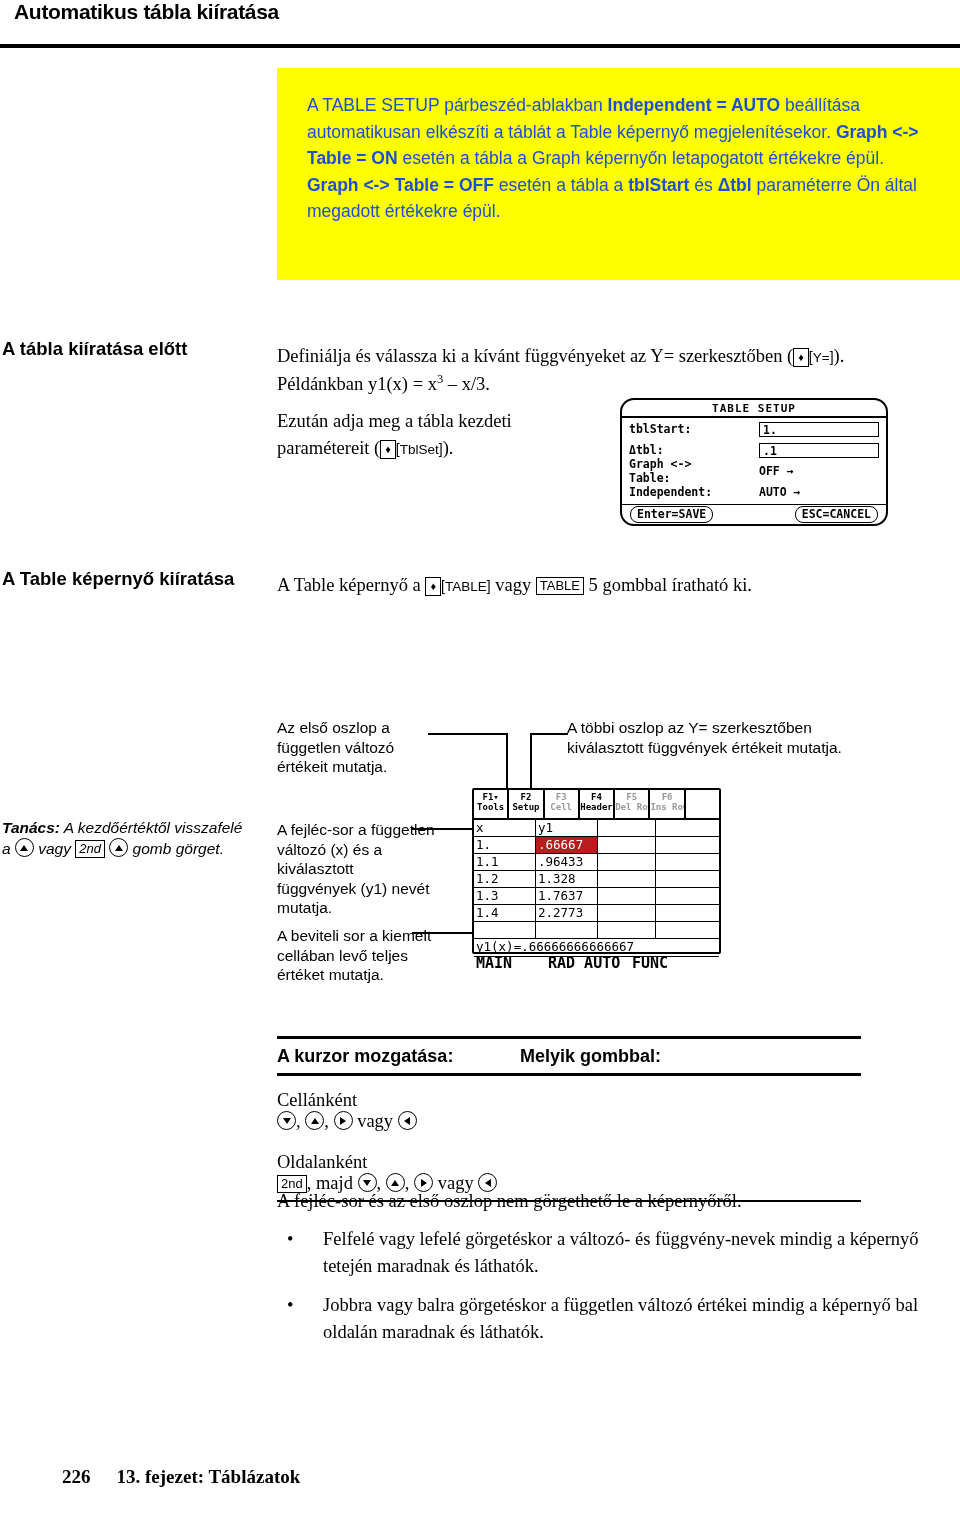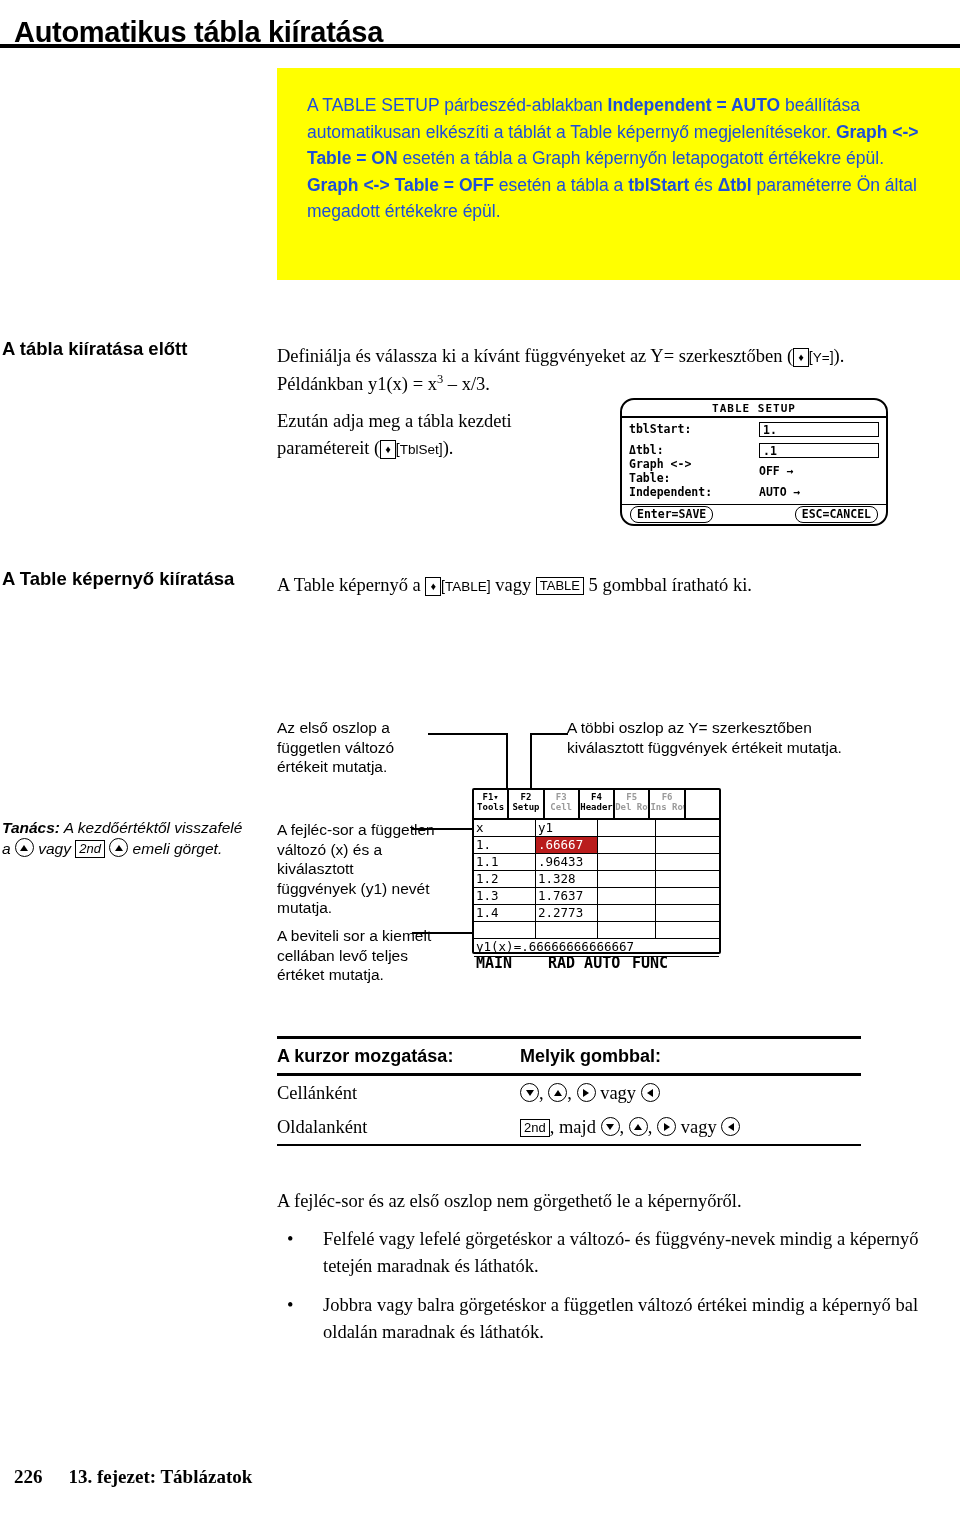--- a/index.html
+++ b/index.html
@@ -8,23 +8,23 @@
     background:#ffffff;
     font-family:"Liberation Serif", serif;
     color:#000;
     position:relative;
     overflow:hidden;
   }
   .page { position:relative; width:960px; height:1514px; }
 
   
   .page-title {
-    position:absolute; left:14px; top:16px;
-    font-family:"Liberation Sans", sans-serif;
-    font-weight:bold; font-size:29px; letter-spacing:-0.3px;
+    position:absolute; left:14px; top:0;
+    font-family:"Liberation Sans", sans-serif;
+    font-weight:bold; font-size:21px; letter-spacing:-0.3px;
     white-space:nowrap;
   }
   .title-rule {
     position:absolute; left:0px; top:44px; width:960px; height:4px;
     background:#000;
   }
 
   
   .yellow-box {
     position:absolute; left:277px; top:68px; width:683px; height:212px;
@@ -214,43 +214,43 @@
   #keytable { position:absolute; left:277px; top:1036px; width:584px; }
   #keytable .rule-top  { height:3px; background:#000; }
   #keytable .rule-mid  { height:3px; background:#000; }
   #keytable .rule-bot  { height:2px; background:#000; }
   #keytable .kt-head {
     display:flex; padding:7px 0 6px 0;
     font-family:"Liberation Sans", sans-serif;
     font-weight:bold; font-size:18px;
   }
   #keytable .kt-row {
-    display:flex; padding:7px 0 6px 0;
-    font-family:"Liberation Serif", serif; font-size:18.5px;
+    display:flex; padding:14px 0 6px 0;
+    font-family:"Liberation Serif", serif; font-size:18.5px;flex-direction:column;
   }
   #keytable .kc1 { width:243px; }
   #keytable .kc2 { flex:1; }
 
   
   #p-nogrid { position:absolute; left:277px; top:1188px; width:660px; }
   .bullet-list { position:absolute; left:277px; top:1226px; width:672px; }
   .bullet {
     display:flex; font-family:"Liberation Serif", serif;
     font-size:18.5px; line-height:27px; margin-bottom:12px;
   }
   .bullet .dot { width:36px; text-align:left; padding-left:10px; }
   .bullet .btxt { flex:1; }
 
   
   .footer {
     position:absolute; left:14px; top:1466px;
     font-family:"Liberation Serif", serif;
     font-weight:bold; font-size:19px;
   }
-  .footer .pg { margin-right:26px; }
+  .footer .pg { margin-right:26px;margin-left:48px; }
 </style>
 </head>
 <body>
 
 <div class="page">
 
   <div class="page-title">Automatikus tábla kiíratása</div>
   <div class="title-rule"></div>
 
   <div class="yellow-box"></div>
@@ -305,21 +305,21 @@
   <div class="note" id="note-entry">A beviteli sor a kiemelt cellában levő teljes értéket mutatja.</div>
 
   <div class="ll" style="left:428px; top:733px; width:80px; height:2px;"></div>
   <div class="ll" style="left:506px; top:733px; width:2px; height:56px;"></div>
   <div class="ll" style="left:530px; top:733px; width:38px; height:2px;"></div>
   <div class="ll" style="left:530px; top:733px; width:2px; height:56px;"></div>
   <div class="ll" style="left:412px; top:828px; width:62px; height:2px;"></div>
   <div class="ll" style="left:412px; top:932px; width:62px; height:2px;"></div>
 
   <div class="tip">
-    <b>Tanács:</b><span> A kezdőértéktől visszafelé a </span><span class="arrowkey up"></span><span> vagy </span><span class="keybox">2nd</span> <span class="arrowkey up"></span><span> emeli görget.</span>
+    <b>Tanács:</b><span> A kezdőértéktől visszafelé a </span><span class="arrowkey up"></span><span> vagy </span><span class="keybox">2nd</span> <span class="arrowkey up"></span><span> gomb görget.</span>
   </div>
 
   <div class="ti-screen" id="ti-table">
     <div class="tb-toolbar">
       <div class="tb-item">
         <span class="fn">F1▾</span>
         <span class="nm">Tools</span>
       </div>
       <div class="tb-item">
         <span class="fn">F2</span>

